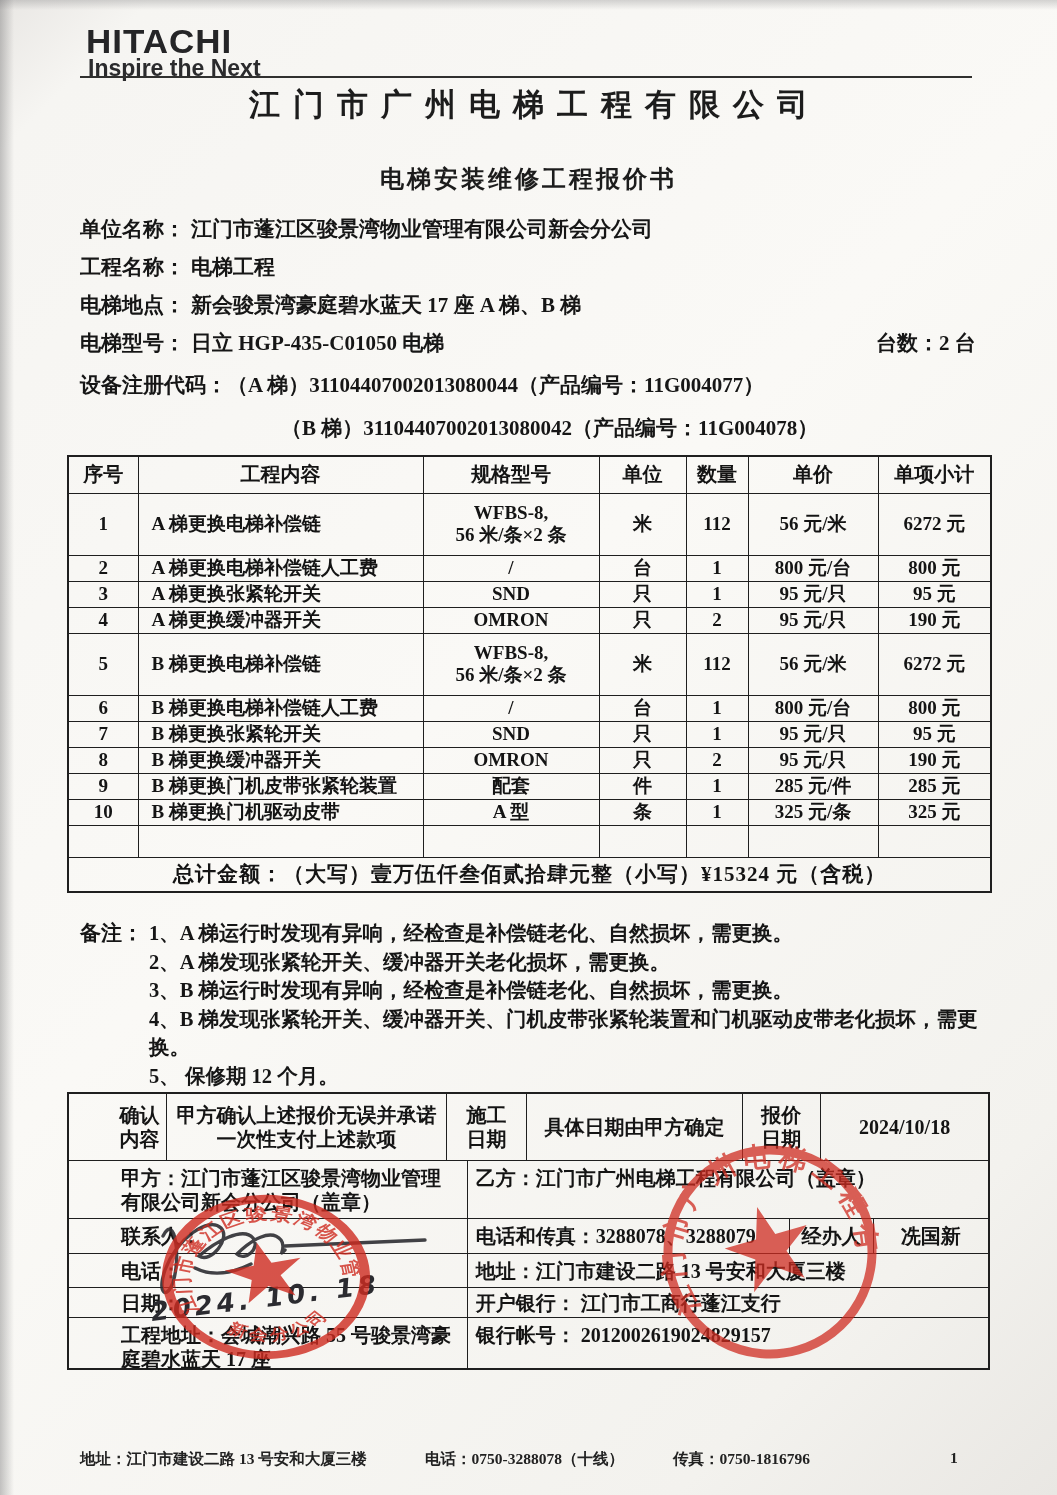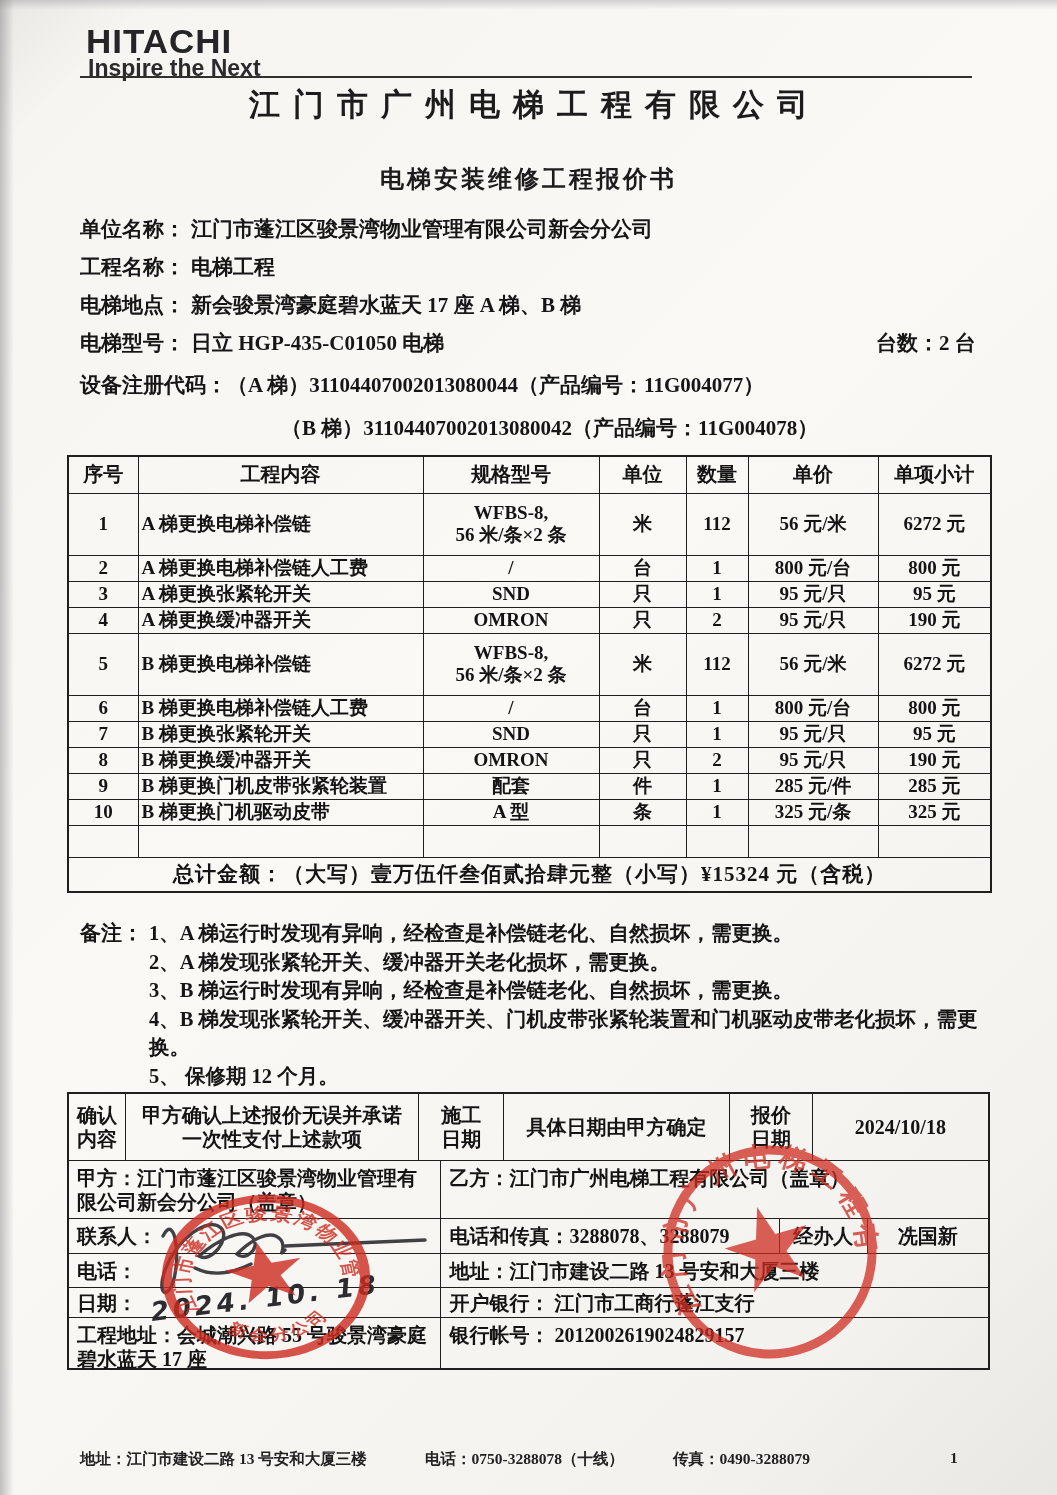--- a/index.html
+++ b/index.html
@@ -29,36 +29,36 @@
   .reg-a{left:80px;top:371px;font-size:21px;font-weight:bold;}
   .reg-b{left:281px;top:414px;font-size:21px;font-weight:bold;}
 
   table.quote{left:67px;top:455px;width:923px;position:absolute;border-collapse:collapse;
     table-layout:fixed;}
   table.quote td,table.quote th{border:1.6px solid #1f1f1f;font-size:19px;font-weight:bold;
     color:#141414;padding:0;line-height:1.18;text-align:center;vertical-align:middle;
     overflow:hidden;}
   table.quote{border:2px solid #1f1f1f;}
   table.quote th{font-size:20px;}
-  table.quote td.content{text-align:left;padding-left:3px;}
+  table.quote td.content{text-align:left;padding-left:13px;}
   table.quote td.spec{white-space:pre-line;}
   table.quote td.total{font-size:21px;letter-spacing:1px;}
 
   .remarks{left:80px;top:919px;width:902px;}
   .remarks .lbl{position:absolute;left:0;top:0;font-size:21px;font-weight:bold;}
   .remarks .items{margin-left:52px;font-size:20.5px;font-weight:bold;line-height:28.6px;}
   .remarks .item{white-space:normal;margin-left:17px;}
 
   .ctable{left:67px;top:1092px;width:923px;border:2px solid #1f1f1f;box-sizing:border-box;
     background:transparent;}
   .crow{display:flex;border-top:1.6px solid #1f1f1f;box-sizing:border-box;}
   .crow:first-child{border-top:none;}
   .ccell{border-left:1.6px solid #1f1f1f;box-sizing:border-box;font-size:20px;font-weight:bold;
     display:flex;align-items:center;color:#141414;line-height:1.2;}
-  .ccell:first-child{border-left:none;}
+  .ccell:first-child{border-left:none;margin-left:44px;}
   .ccell.center{justify-content:center;text-align:center;white-space:pre-line;}
   .ccell.pad{padding:2px 8px;}
   .ccell.top{align-items:flex-start;padding-top:5px;}
   .handdate{left:150px;top:1283px;font-family:"DejaVu Sans",sans-serif;font-style:italic;
     font-weight:bold;font-size:26px;color:#2b2b30;transform:rotate(-7deg);letter-spacing:4px;}
   .stamp{pointer-events:none;}
   .footer-item{top:1449px;font-size:15.5px;font-weight:600;color:#222;}
 </style>
 </head>
 <body>
@@ -309,14 +309,14 @@
     <circle r="102" fill="none" stroke="#cf2b20" stroke-width="9"></circle>
     <use href="#star5" fill="#cf2b20" transform="translate(0,-2) scale(1.12)"></use>
     <text fill="#cf2b20" font-size="27" font-weight="bold" letter-spacing="7" font-family="Liberation Serif, DejaVu Serif, serif">
       <textPath href="#arcRt" startOffset="4">江门市广州电梯工程有限公司</textPath>
     </text>
   </g>
 </svg>
 
 <div class="abs footer-item" style="left:80px">地址：江门市建设二路 13 号安和大厦三楼</div>
 <div class="abs footer-item" style="left:425px">电话：0750-3288078（十线）</div>
-<div class="abs footer-item" style="left:673px">传真：0490-3288079</div>
+<div class="abs footer-item" style="left:673px">传真：0750-1816796</div>
 <div class="abs footer-item" style="left:950px">1</div>
 
 </body></html>

